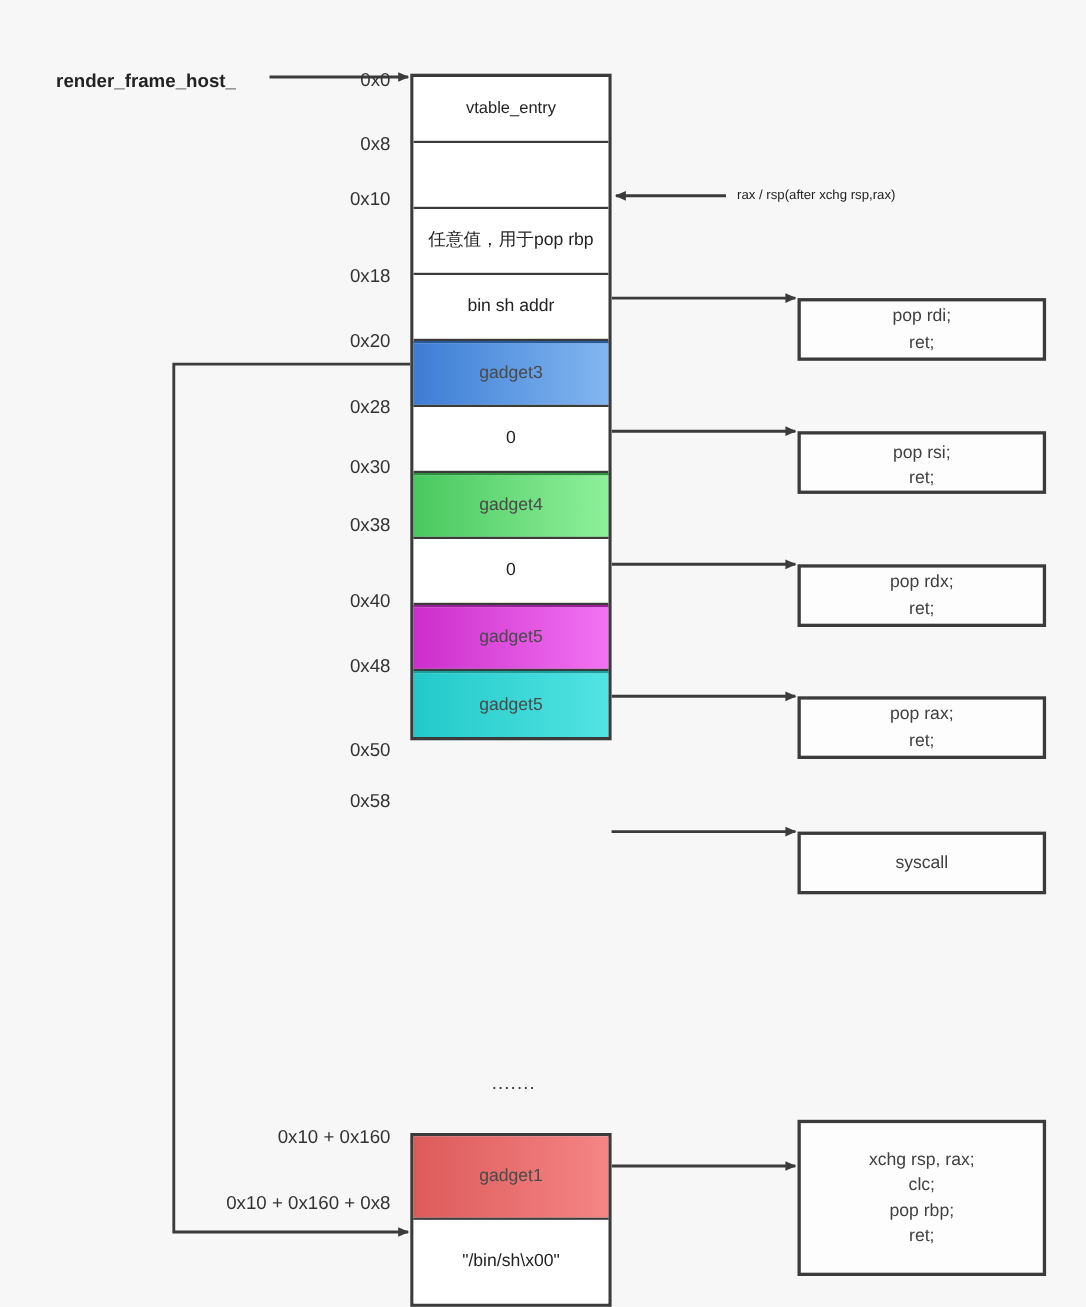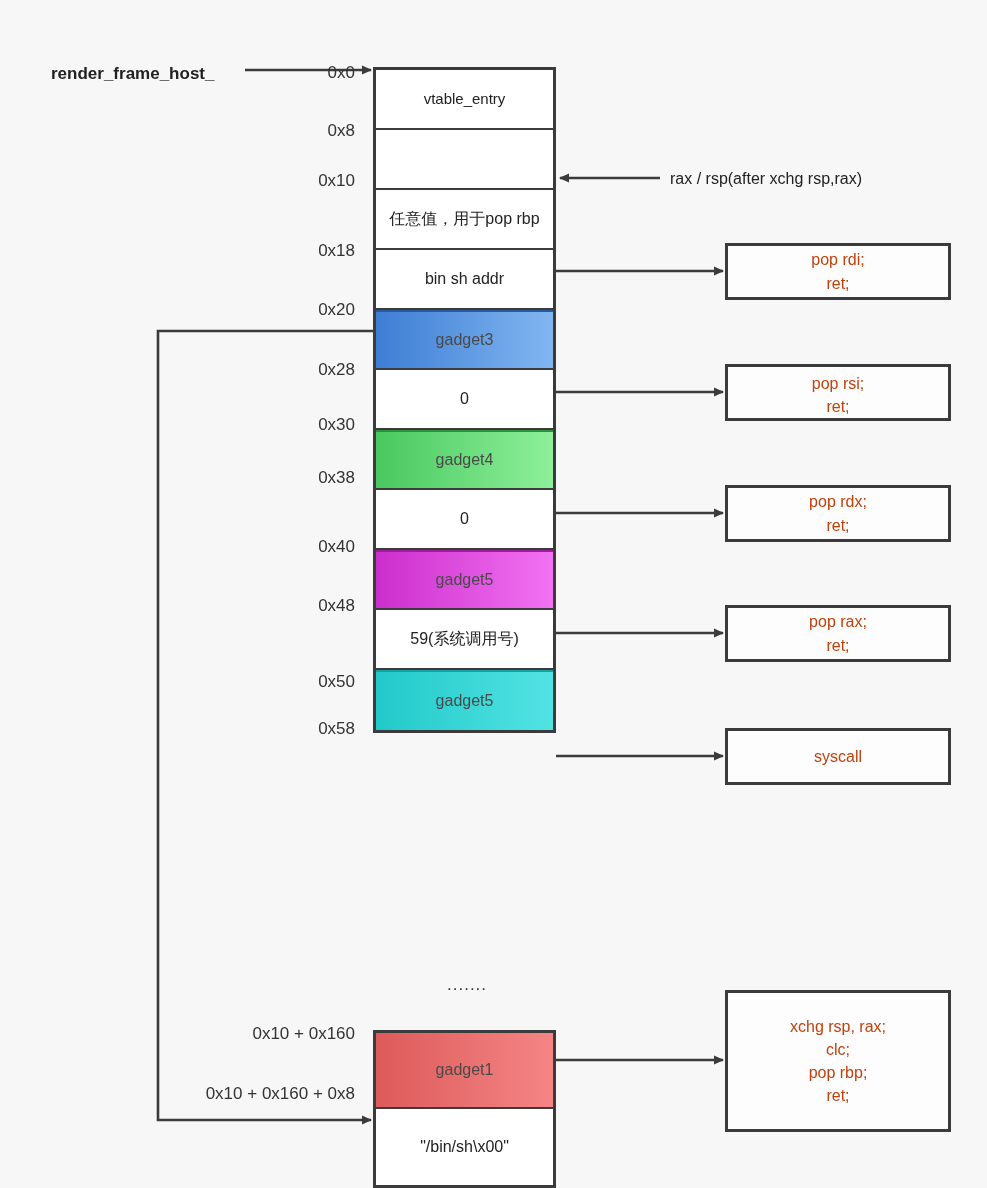--- a/index.html
+++ b/index.html
@@ -82,27 +82,28 @@
     width: 226px;
     border: 3px solid #3b3b3b;
     background: #fdfdfd;
     display: flex;
     flex-direction: column;
     align-items: center;
     justify-content: center;
     text-align: center;
     font-size: 16px;
     line-height: 1.45;
-    color: #c2410c;
+    color: #404040;
+    margin-top: 28px;
   }
 
   
   .label {
     position: absolute;
-    font-size: 16px;
+    font-size: 12px;
     color: #222222;
     white-space: nowrap;
   }
   .label.bold { font-weight: bold; font-size: 17px; }
   .ellipsis {
     position: absolute;
     font-size: 17px;
     letter-spacing: 1px;
     color: #333333;
   }
@@ -164,23 +165,20 @@
       <span>0</span>
     </div>
     <div class="cell h60 c-green gcolor">
       <span>gadget4</span>
     </div>
     <div class="cell h60">
       <span>0</span>
     </div>
     <div class="cell h60 c-magenta gcolor">
       <span>gadget5</span>
-    </div>
-    <div class="cell h60">
-      <span>59(系统调用号)</span>
     </div>
     <div class="cell h60 c-cyan gcolor">
       <span>gadget5</span>
     </div>
   </div>
 
   <div class="addr" style="left:240px; top:73px;  width:115px;">0x0</div>
   <div class="addr" style="left:240px; top:131px; width:115px;">0x8</div>
   <div class="addr" style="left:240px; top:181px; width:115px;">0x10</div>
   <div class="addr" style="left:240px; top:251px; width:115px;">0x18</div>

